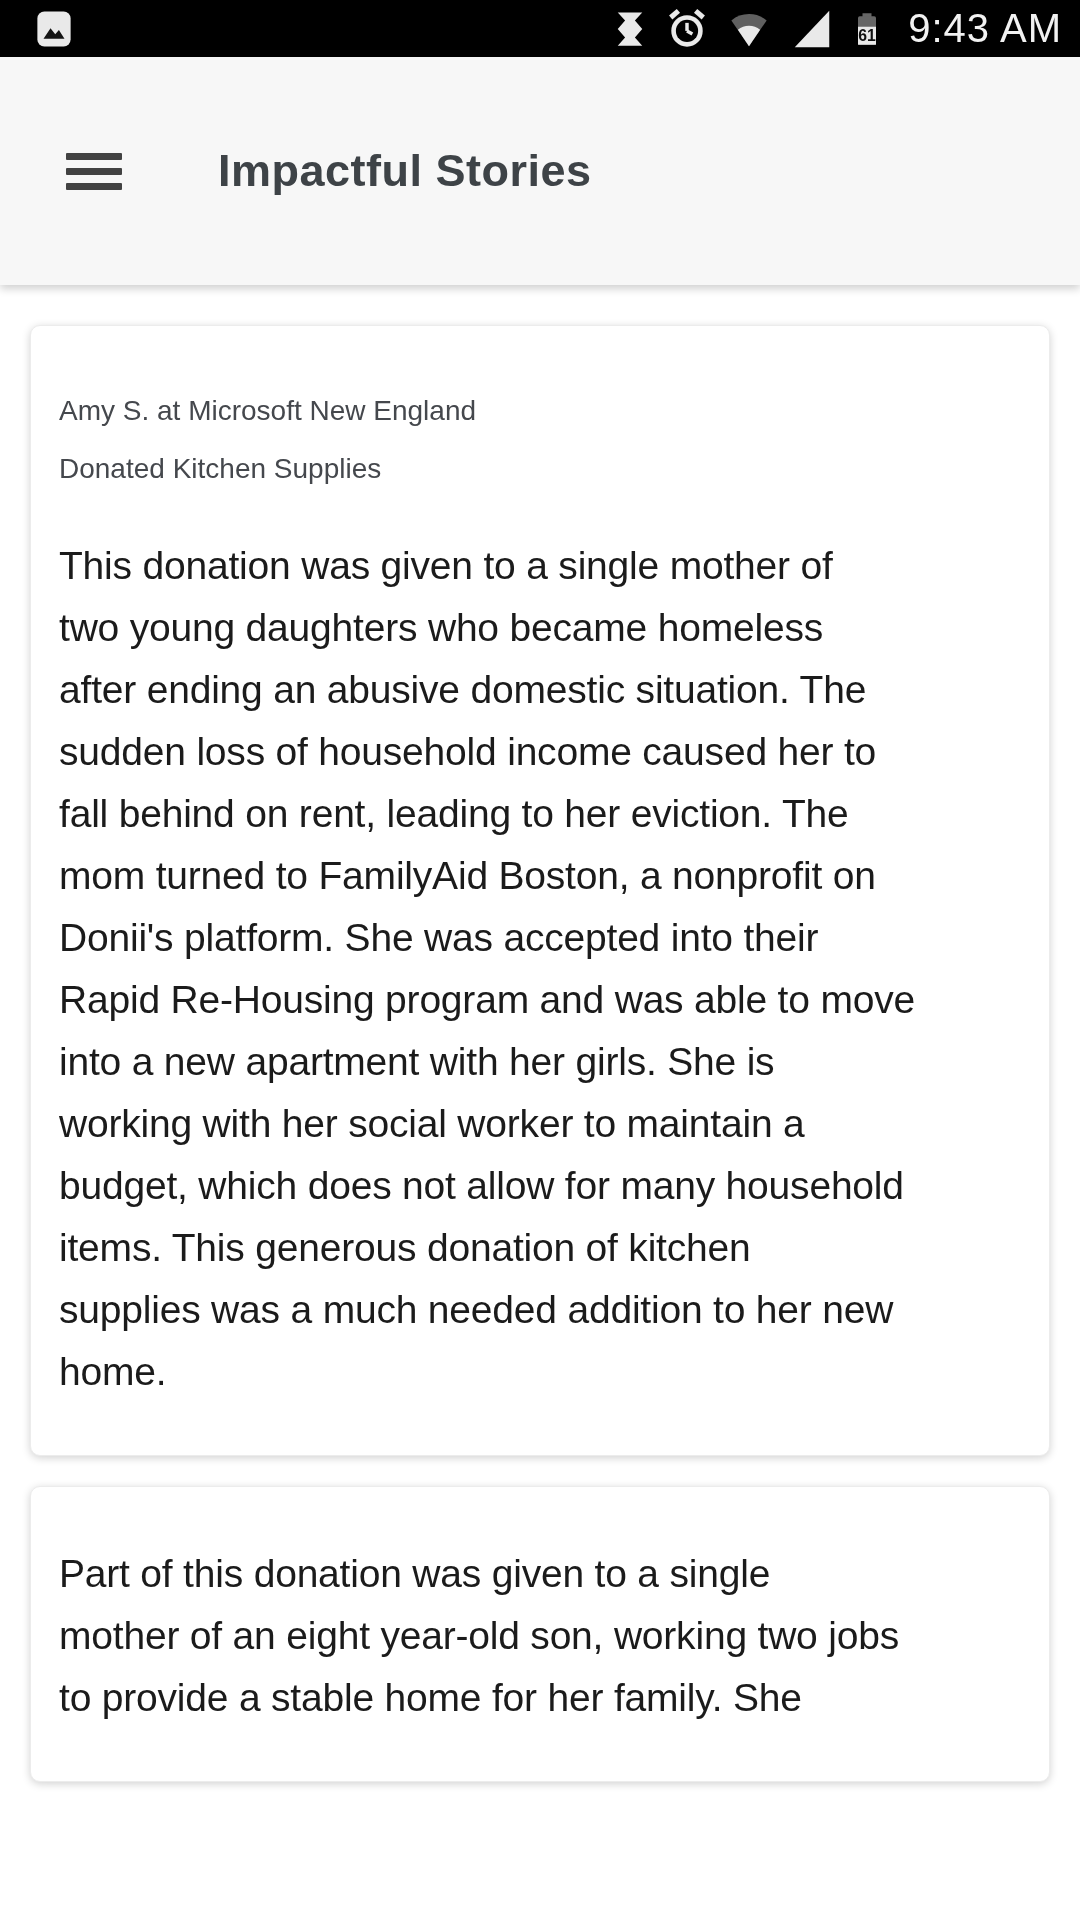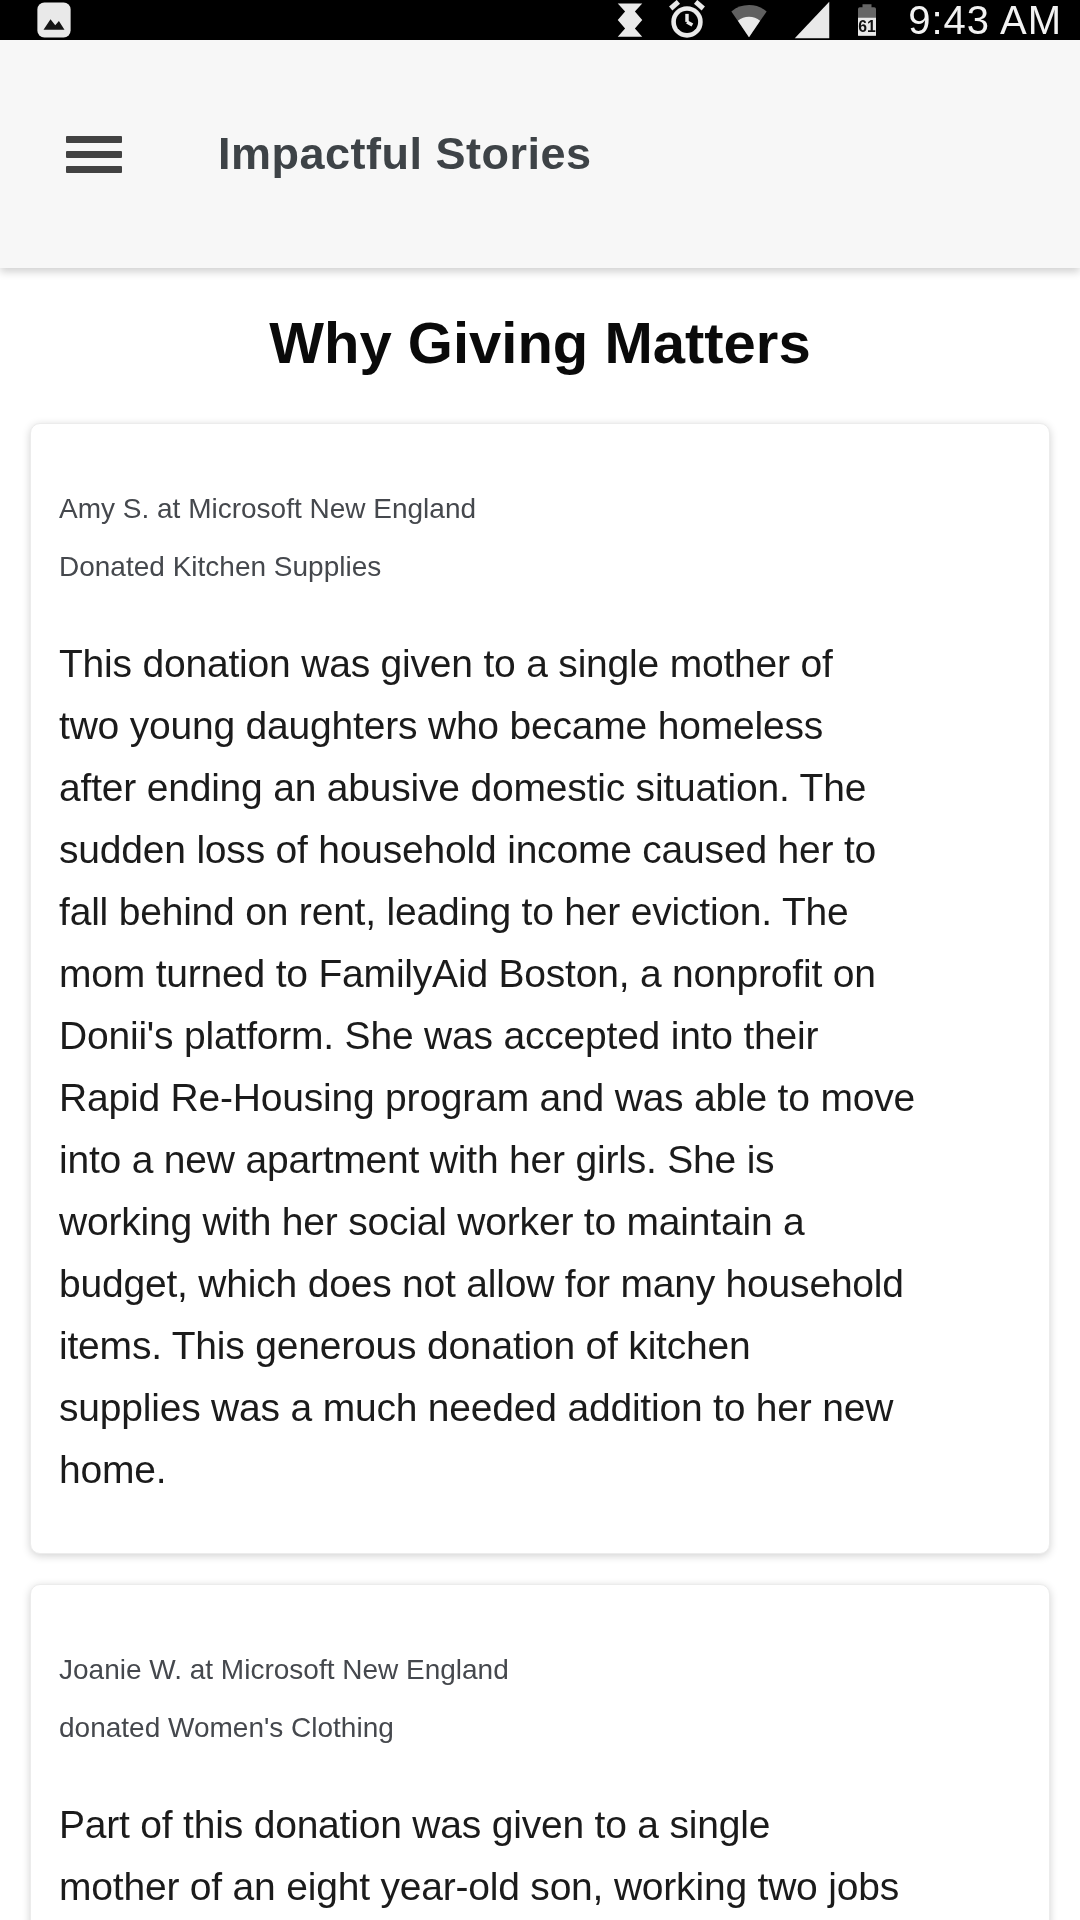--- a/index.html
+++ b/index.html
@@ -5,21 +5,21 @@
   html,body{
     margin:0; padding:0;
     width:1080px; height:1920px;
     overflow:hidden;
     background:#ffffff;
     font-family:"Liberation Sans", sans-serif;
   }
 
   
   .status-bar{
-    height:40px; background:#000;
+    height:57px; background:#000;
     display:flex; align-items:center;
     padding:0 18px 0 33px; box-sizing:border-box;
   }
   .sb-spacer{ flex:1; }
   .sb-right{ display:flex; align-items:center; gap:13px; }
   .sb-icon{ display:block; }
   .sb-time{
     color:#f2f2f2; font-size:40px; line-height:57px;
     margin-left:10px; letter-spacing:1px;
   }
@@ -123,21 +123,20 @@
 <div class="app-bar">
   <button class="menu-btn" aria-label="menu">
     <span class="bar"></span>
     <span class="bar"></span>
     <span class="bar"></span>
   </button>
   <div class="app-title">Impactful Stories</div>
 </div>
 
 <main>
-  <h1 class="page-heading">Why Giving Matters</h1>
 
   <section class="story-card">
     <h2 class="story-title">Amy S. at Microsoft New England
 Donated Kitchen Supplies</h2>
     <p class="story-body">This donation was given to a single mother of
 two young daughters who became homeless
 after ending an abusive domestic situation. The
 sudden loss of household income caused her to
 fall behind on rent, leading to her eviction. The
 mom turned to FamilyAid Boston, a nonprofit on
@@ -145,19 +144,17 @@
 Rapid Re-Housing program and was able to move
 into a new apartment with her girls. She is
 working with her social worker to maintain a
 budget, which does not allow for many household
 items. This generous donation of kitchen
 supplies was a much needed addition to her new
 home.</p>
   </section>
 
   <section class="story-card">
-    <h2 class="story-title">Joanie W. at Microsoft New England
-donated Women's Clothing</h2>
     <p class="story-body">Part of this donation was given to a single
 mother of an eight year-old son, working two jobs
 to provide a stable home for her family. She</p>
   </section>
 </main>
 
 </body></html>

